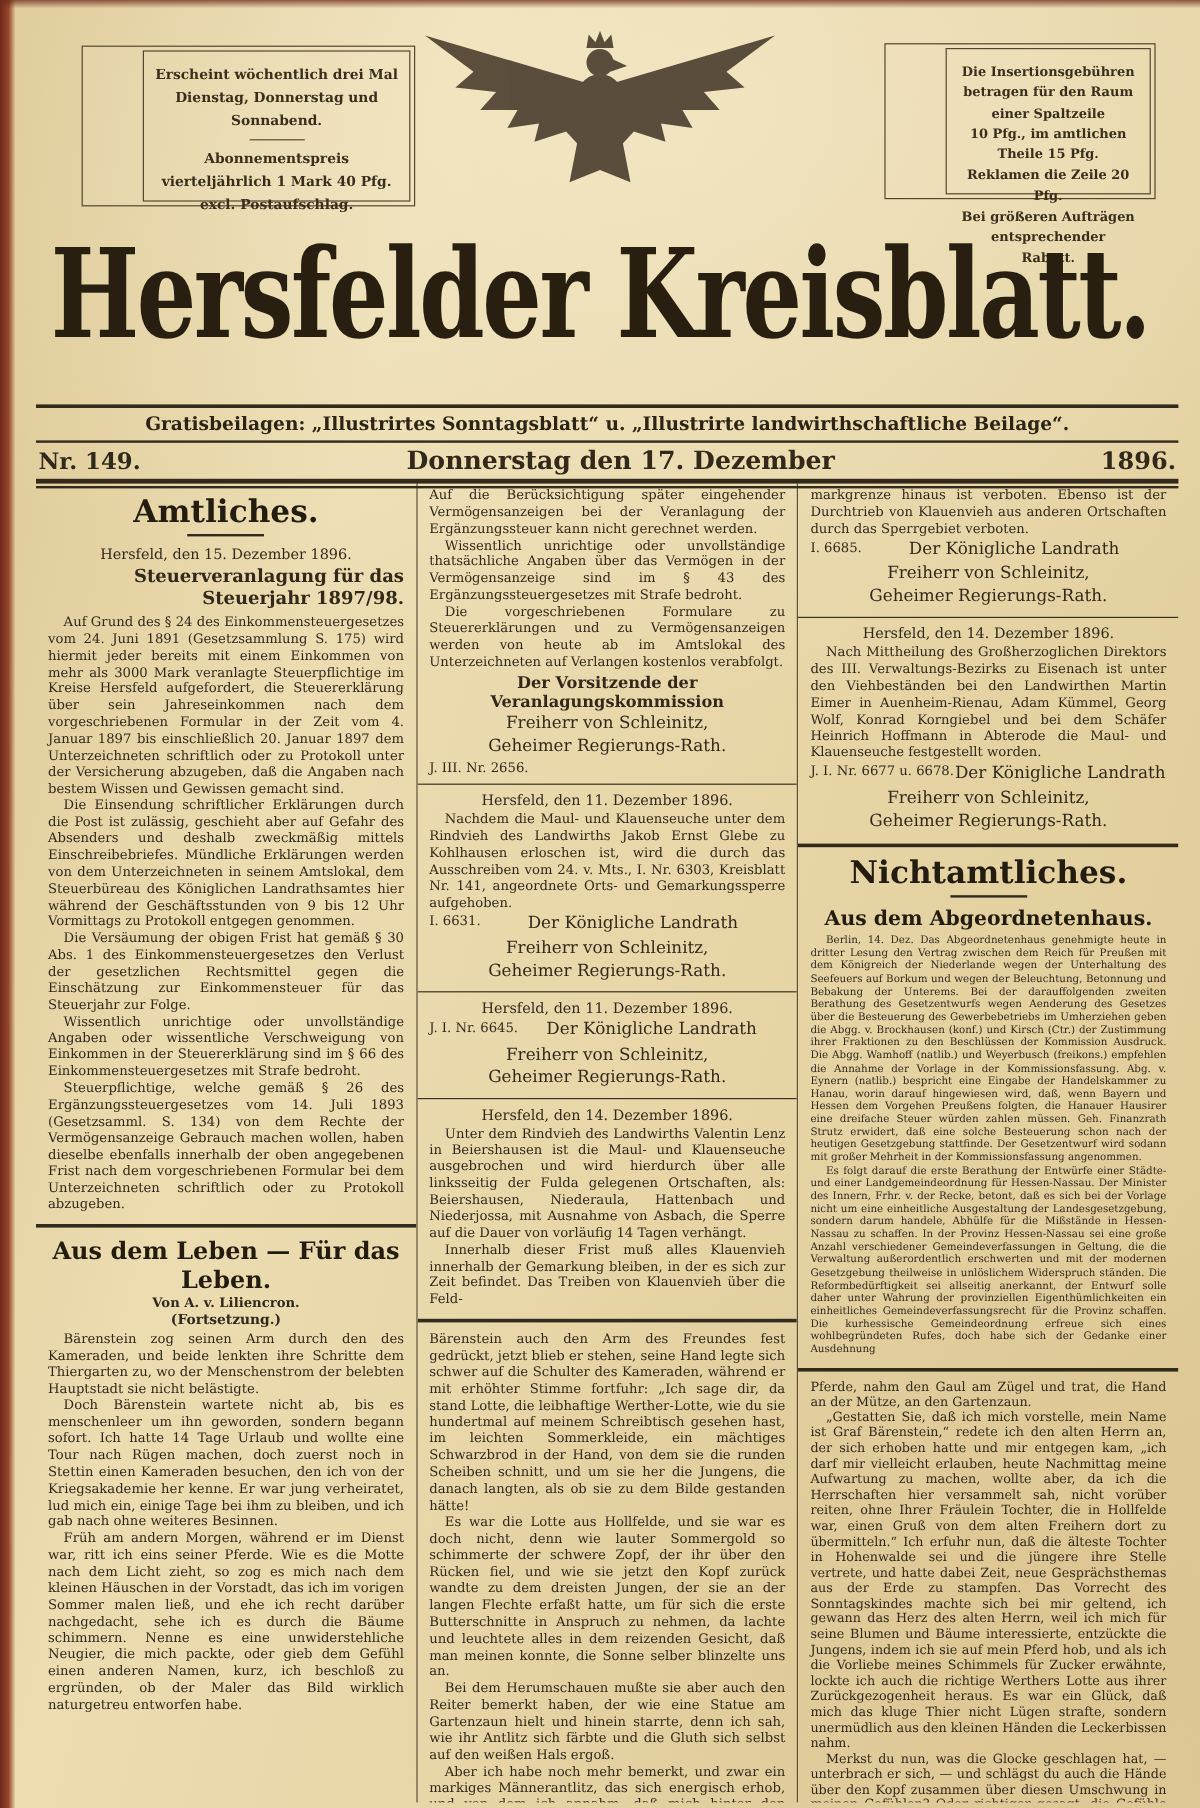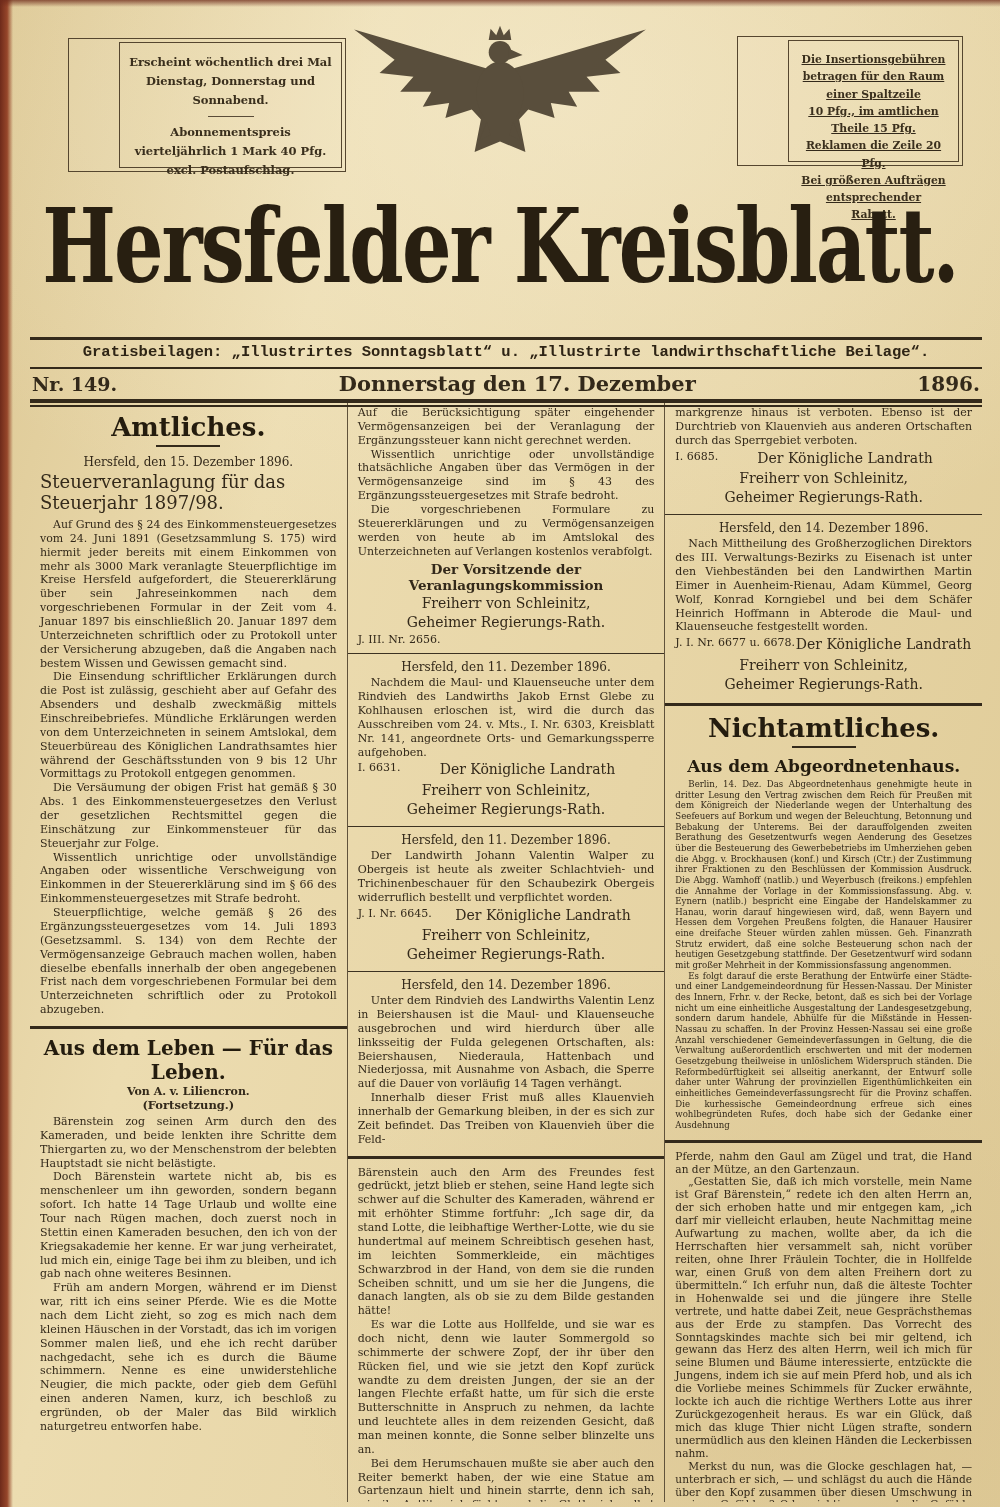--- a/index.html
+++ b/index.html
@@ -17,47 +17,47 @@
     background: linear-gradient(90deg, #6e2a1a 0%, #96462a 55%, rgba(150,70,42,0) 100%); }
   .edge-top { position:absolute; left:0; top:0; width:100%; height:7px;
     background: linear-gradient(180deg, rgba(110,42,26,0.75), rgba(110,42,26,0)); }
 
   
   .masthead { position:relative; height:400px; }
   .infobox { position:absolute; border:1px solid #55462f; padding:3px; background:rgba(255,250,230,0.06); }
   .infobox .inner { border:1px solid #55462f; height:100%; padding:10px 8px 6px; text-align:center;
     font-size:11.5px; line-height:1.65; font-weight:bold; color:#3a2f1d;margin-left:47px; }
   .box-left  { left:68px;  top:38px; width:278px; height:134px; }
-  .box-right { left:737px; top:36px; width:226px; height:130px;text-decoration:underline; }
+  .box-right { left:737px; top:36px; width:226px; height:130px; }
   .box-rule { width:46px; border-top:1px solid #5a4c38; margin:6px auto; }
   .eagle { position:absolute; left:50%; top:12px; transform:translateX(-50%); }
   .paper-title { position:absolute; top:186px; left:0; width:100%; text-align:center; }
   .paper-title span { display:inline-block; font-size:78px; font-weight:bold; letter-spacing:-2px;
     transform:scaleY(1.32); transform-origin:center top; color:#281f11; white-space:nowrap; }
   .rule-a { position:absolute; top:337px; left:30px; right:18px; border-top:3px solid #342a1b; }
   .subtitle { position:absolute; top:343px; left:30px; right:18px; text-align:center;
-    font-size:15.5px; font-weight:bold; color:#2e2415;font-family:Liberation Mono, monospace; }
+    font-size:15.5px; font-weight:bold; color:#2e2415; }
   .rule-b { position:absolute; top:367px; left:30px; right:18px; border-top:2px solid #342a1b; }
   .daterow { position:absolute; top:371px; left:32px; right:20px; display:flex; align-items:baseline; }
   .issue-no { font-size:19px; font-weight:bold; }
   .issue-date { flex:1; text-align:center; font-size:21px; font-weight:bold; }
   .issue-year { font-size:20px; font-weight:bold; }
   .rule-c { position:absolute; top:399px; left:30px; right:18px; height:8px;
     border-top:4px solid #342a1b; border-bottom:2px solid #342a1b; }
 
   
   .cols { display:flex; margin:2px 18px 0 30px; height:1100px; }
   .col { flex:1; padding:4px 10px 0; overflow:hidden; }
   .col + .col { border-left:1px solid #60523a; }
 
   .sect-head { text-align:center; font-size:26px; font-weight:bold; color:#241c0e; margin:6px 0 2px; }
   .head-rule { width:64px; border-top:2px solid #342a1b; margin:3px auto 8px; }
   .dateline { text-align:center; font-size:12px; margin:4px 0 2px; }
   .headline2 { text-align:center; font-size:23px; font-weight:bold; color:#241c0e; margin:1px 0 3px; }
-  .subhead { text-align:left; font-size:18px; font-weight:normal; margin:0 0 5px; }
+  .subhead { text-align:right; font-size:15px; font-weight:bold; margin:0 0 5px; }
   p.b { font-size:11px; line-height:1.26; text-align:justify; text-indent:13px; margin:0; }
   p.b.noind { text-indent:0; }
   .chair { font-size:13.5px; font-weight:bold; margin:3px 0 1px; text-align:center; }
   .sigc { text-align:center; font-size:14px; line-height:1.35; }
   .ref { font-size:11px; margin-top:1px; }
   .sigrow { display:flex; font-size:11.5px; margin:1px 0 2px; }
   .sigrow .ref { white-space:nowrap; }
   .sigrow .sigc { flex:1; }
   .notice-rule { border-top:1px solid #3c3222; margin:7px -10px 6px; }
   .sect-rule { border-top:3px solid #342a1b; margin:9px -10px 7px; }
@@ -168,21 +168,20 @@
     <p class="b">Nachdem die Maul- und Klauenseuche unter dem Rindvieh des Landwirths Jakob Ernst Glebe zu Kohlhausen erloschen ist, wird die durch das Ausschreiben vom 24. v. Mts., I. Nr. 6303, Kreisblatt Nr. 141, angeordnete Orts- und Gemarkungssperre aufgehoben.</p>
     <div class="sigrow">
       <span class="ref">I. 6631.</span>
       <span class="sigc">Der Königliche Landrath</span>
     </div>
     <div class="sigc sp">Freiherr von Schleinitz,</div>
     <div class="sigc">Geheimer Regierungs-Rath.</div>
 
     <div class="notice-rule"></div>
     <div class="dateline">Hersfeld, den 11. Dezember 1896.</div>
-    <p class="b">Der Landwirth Johann Valentin Walper zu Obergeis ist heute als zweiter Schlachtvieh- und Trichinenbeschauer für den Schaubezirk Obergeis widerruflich bestellt und verpflichtet worden.</p>
     <div class="sigrow">
       <span class="ref">J. I. Nr. 6645.</span>
       <span class="sigc">Der Königliche Landrath</span>
     </div>
     <div class="sigc sp">Freiherr von Schleinitz,</div>
     <div class="sigc">Geheimer Regierungs-Rath.</div>
 
     <div class="notice-rule"></div>
     <div class="dateline">Hersfeld, den 14. Dezember 1896.</div>
     <p class="b">Unter dem Rindvieh des Landwirths Valentin Lenz in Beiershausen ist die Maul- und Klauenseuche ausgebrochen und wird hierdurch über alle linksseitig der Fulda gelegenen Ortschaften, als: Beiershausen, Niederaula, Hattenbach und Niederjossa, mit Ausnahme von Asbach, die Sperre auf die Dauer von vorläufig 14 Tagen verhängt.</p>

